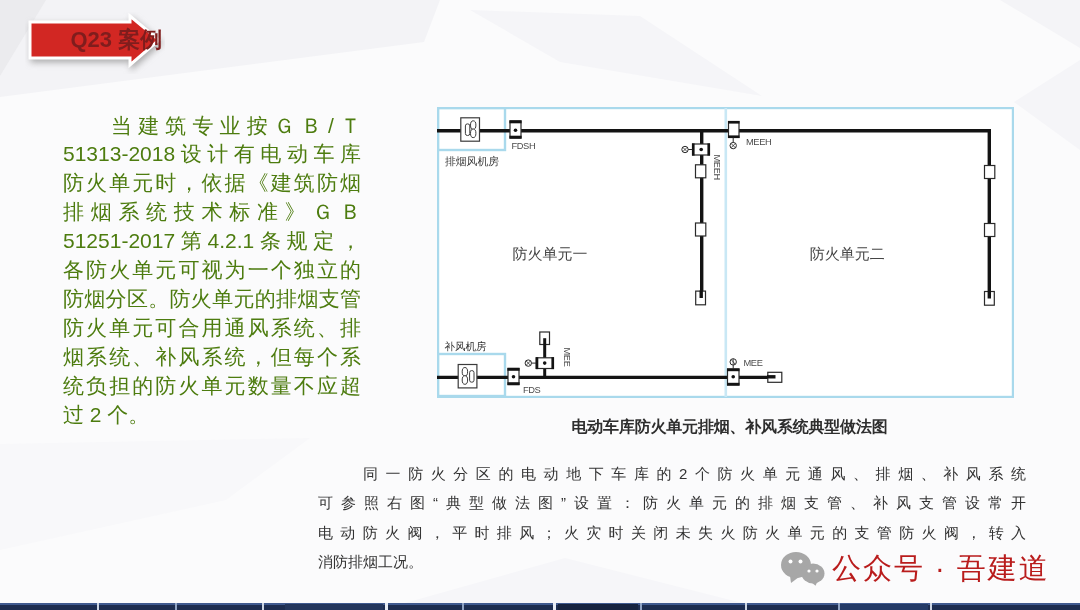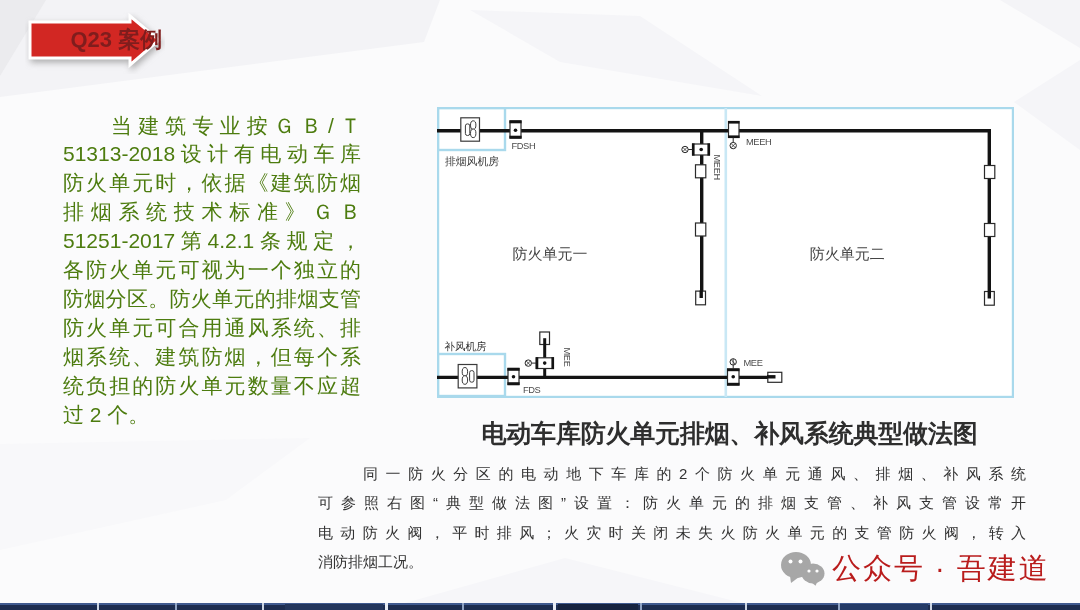--- a/index.html
+++ b/index.html
@@ -31,21 +31,21 @@
 
 <div class="abs" style="left:63px;top:111.5px;width:298px;font-size:21px;line-height:28.9px;color:#4d7c0f;">
   <div style="text-align:justify;text-align-last:justify;padding-left:48px;">当建筑专业按ＧＢ/Ｔ</div>
   <div style="text-align:justify;text-align-last:justify;">51313-2018设计有电动车库</div>
   <div style="text-align:justify;text-align-last:justify;">防火单元时，依据《建筑防烟</div>
   <div style="text-align:justify;text-align-last:justify;">排烟系统技术标准》ＧＢ</div>
   <div style="text-align:justify;text-align-last:justify;">51251-2017第4.2.1条规定，</div>
   <div style="text-align:justify;text-align-last:justify;">各防火单元可视为一个独立的</div>
   <div style="text-align:justify;text-align-last:justify;">防烟分区。防火单元的排烟支管</div>
   <div style="text-align:justify;text-align-last:justify;">防火单元可合用通风系统、排</div>
-  <div style="text-align:justify;text-align-last:justify;">烟系统、建筑防烟，但每个系</div>
+  <div style="text-align:justify;text-align-last:justify;">烟系统、补风系统，但每个系</div>
   <div style="text-align:justify;text-align-last:justify;">统负担的防火单元数量不应超</div>
   <div>过 2 个。</div>
 </div>
 
 <div class="abs" style="left:437px;top:107px;">
 <svg width="577" height="291" viewBox="0 0 577 291" font-family="Liberation Sans, sans-serif">
 
   <rect x="1" y="1" width="575" height="289" fill="#ffffff" stroke="#a9d9ec" stroke-width="2.4"></rect>
 
   <line x1="288.8" y1="1" x2="288.8" y2="290" stroke="#c9e8f5" stroke-width="2.6"></line>
@@ -164,21 +164,21 @@
   <text x="75.5" y="152" font-size="15" font-weight="300" fill="#454545">防火单元一</text>
 
   <text x="372.8" y="152" font-size="15" font-weight="300" fill="#454545">防火单元二</text>
 
   <text x="8" y="58" font-size="10.8" fill="#3a3a3a">排烟风机房</text>
 
   <text x="7.5" y="243" font-size="10.5" fill="#333">补风机房</text>
 </svg>
 </div>
 
-<div class="abs" style="left:441px;top:417px;width:577px;text-align:center;font-size:25px;letter-spacing:-0.2px;font-weight:bold;color:#2e2e2e;">电动车库防火单元排烟、补风系统典型做法图</div>
+<div class="abs" style="left:441px;top:417px;width:577px;text-align:center;font-size:16px;letter-spacing:-0.2px;font-weight:bold;color:#2e2e2e;">电动车库防火单元排烟、补风系统典型做法图</div>
 
 <div class="abs" style="left:318px;top:459px;width:708px;font-size:15px;line-height:29.3px;color:#333;">
   <div style="text-align:justify;text-align-last:justify;padding-left:45px;">同一防火分区的电动地下车库的2个防火单元通风、排烟、补风系统</div>
   <div style="text-align:justify;text-align-last:justify;">可参照右图“典型做法图”设置：防火单元的排烟支管、补风支管设常开</div>
   <div style="text-align:justify;text-align-last:justify;">电动防火阀，平时排风；火灾时关闭未失火防火单元的支管防火阀，转入</div>
   <div>消防排烟工况。</div>
 </div>
 
 <svg class="abs" style="left:779px;top:551px" width="48" height="35" viewBox="0 0 48 35">
   <ellipse cx="17" cy="14" rx="15" ry="13" fill="#a7a7a7"></ellipse>

